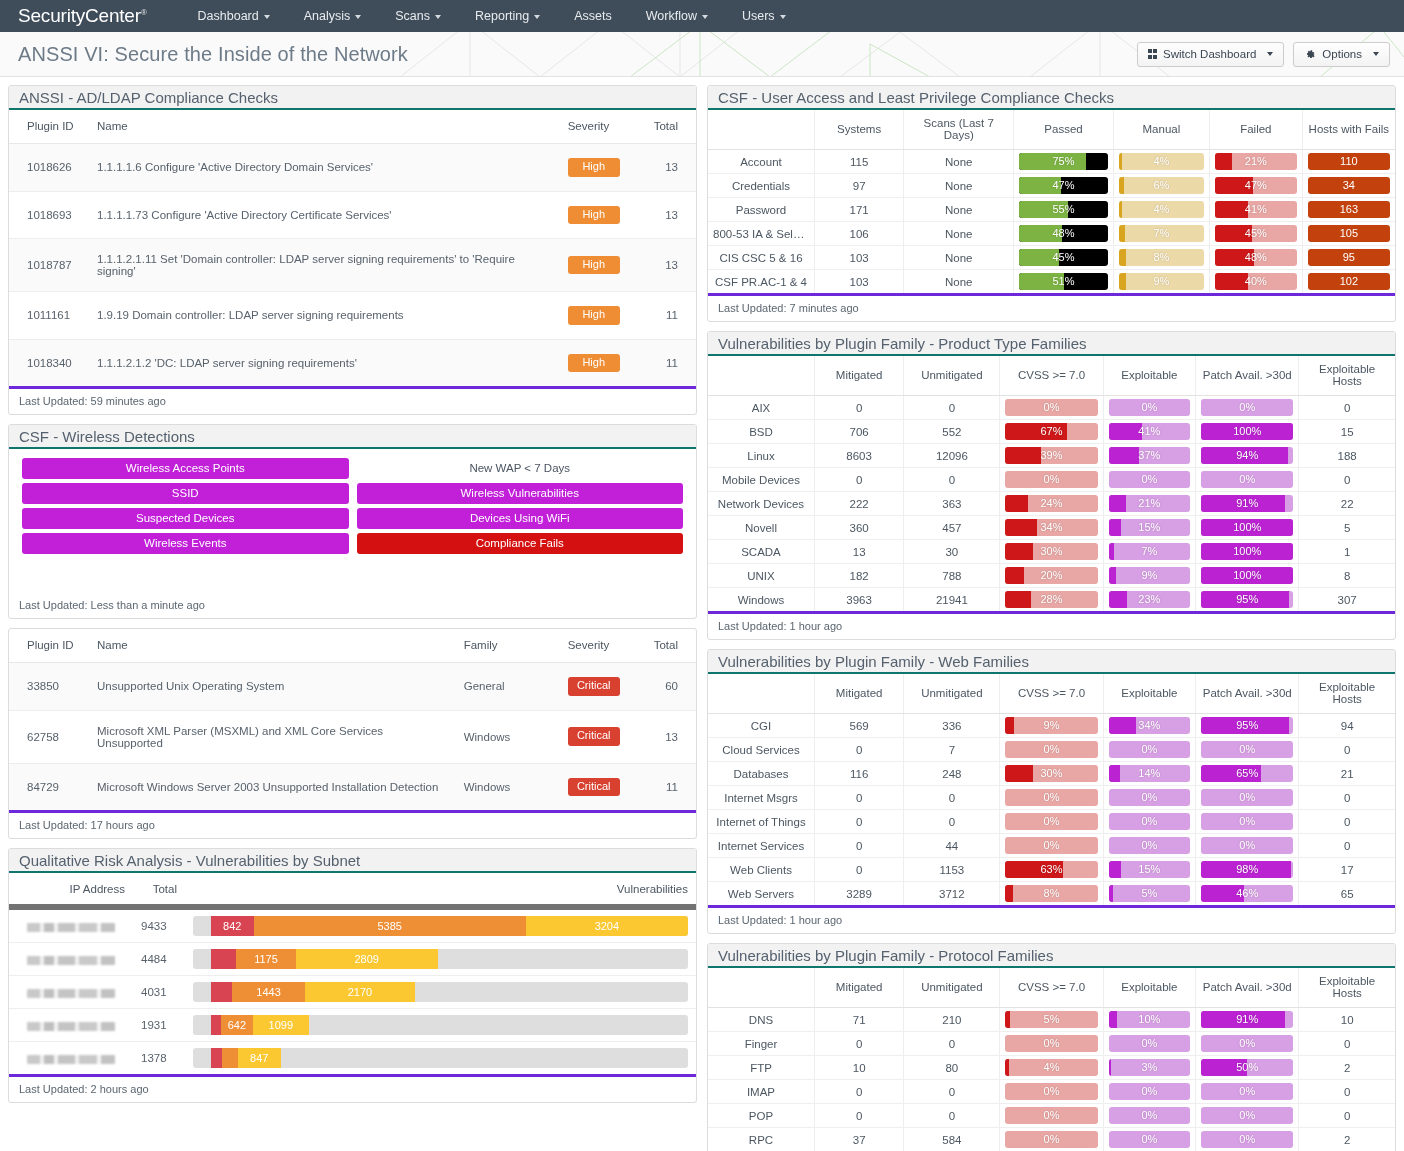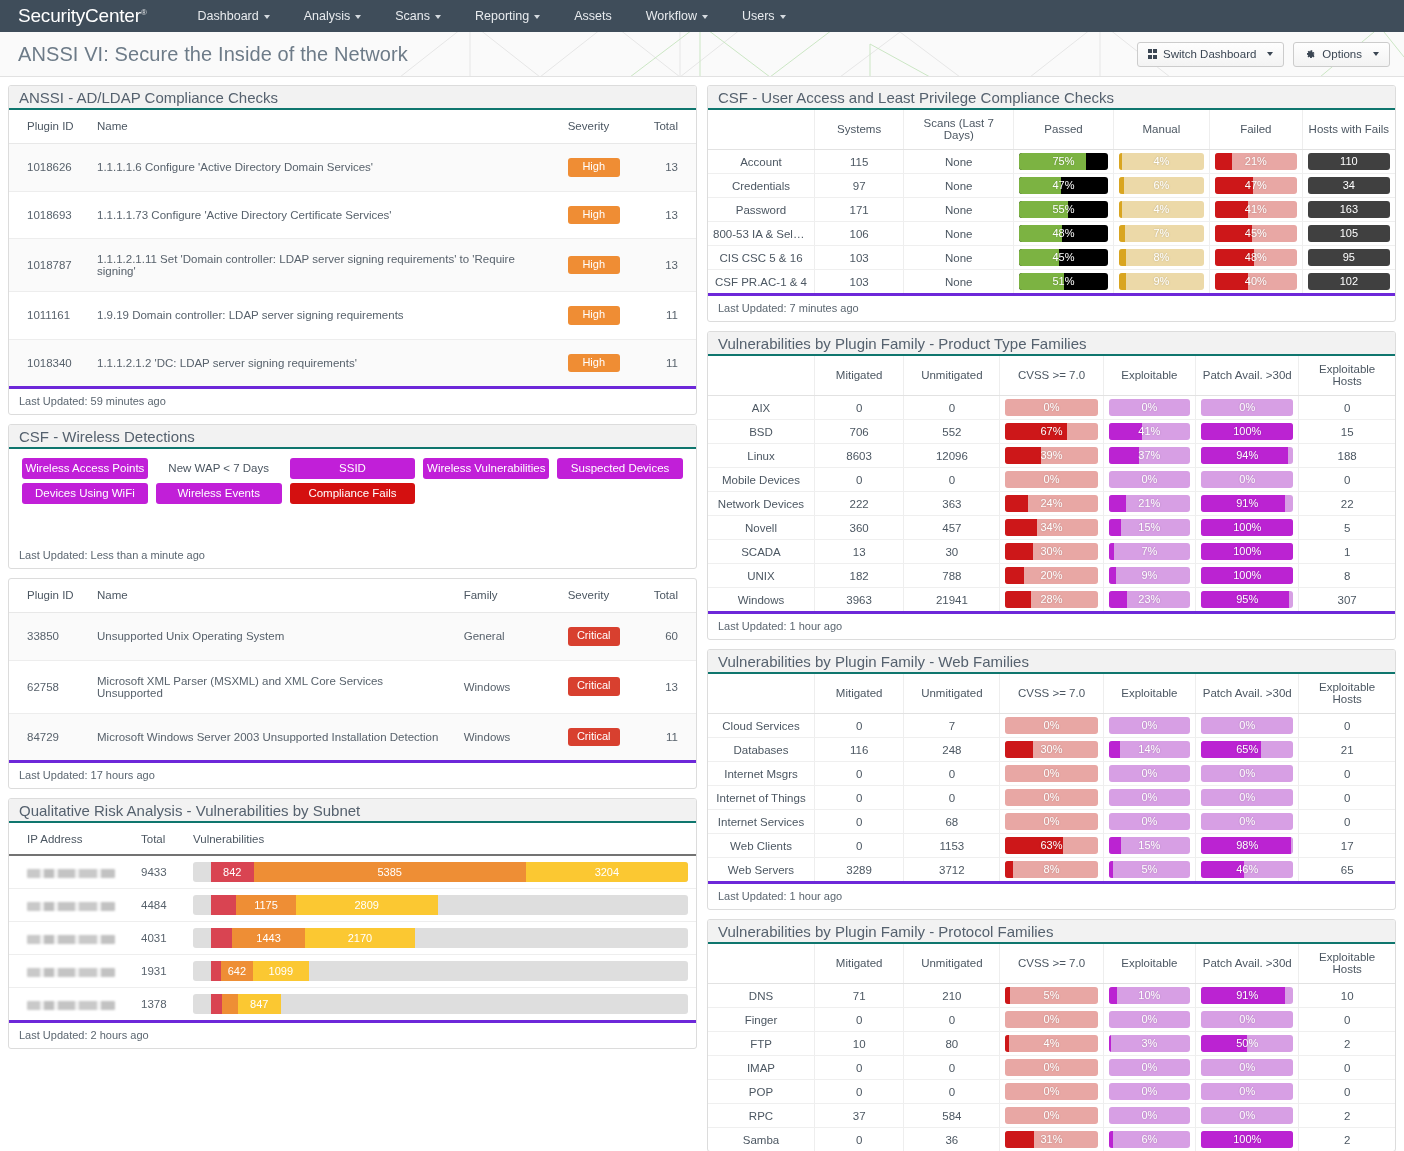--- a/index.html
+++ b/index.html
@@ -168,21 +168,21 @@
     color: #fff;
     font-size: 11px;
     line-height: 1.05;
   }
   .badge.high { background: #ef8d34; }
   .badge.critical { background: #d8402f; }
 
   
   .wgrid {
     display: grid;
-    grid-template-columns: repeat(5, 1fr);
+    grid-template-columns: repeat(2, 1fr);
     gap: 2px 2px;
     padding: 8px 10px 4px 10px;
   }
   .wcell { padding: 1px 3px; }
   .wbtn {
     display: block;
     text-align: center;
     border-radius: 3px;
     font-size: 11.5px;
     color: #fff;
@@ -232,28 +232,28 @@
     position: relative; z-index: 2;
     display: block; text-align: center;
     color: #fff; font-size: 11px; line-height: 17px;
     text-shadow: 0 0 2px rgba(0,0,0,.22);
   }
   
   .bar.green  { background: #000000; } .bar.green  .fill { background: #7cb342; }
   .bar.tan    { background: #ecd9a8; } .bar.tan    .fill { background: #d9a520; }
   .bar.redp   { background: #e8a7a4; } .bar.redp   .fill { background: #cd1719; }
   .bar.purp   { background: #d79fe4; } .bar.purp   .fill { background: #bb23d2; }
-  .bar.solidred { background: #404040; }
+  .bar.solidred { background: #c2410c; }
   .bar.solidred .lbl { text-shadow: none; }
 
   
   .subtbl { font-size: 11.5px; }
   .subtbl th {
-    font-weight: normal; color: #4c5762; text-align: left;
-    padding: 10px 8px 9px 8px; border-bottom: 2px solid #737373;
+    font-weight: normal; color: #4c5762; text-align: right;
+    padding: 10px 8px 9px 8px; border-bottom: 6px solid #737373;
   }
   .subtbl td {
     padding: 6px 8px; border-bottom: 1px solid #eeeeee;
     color: #58626c; vertical-align: middle;
   }
   .subtbl tbody tr:last-child td { border-bottom: none; }
   .s-ip { width: 124px; padding-left: 18px !important; }
   .s-tot { width: 52px; }
   .redact {
     display: inline-block; height: 9px; width: 88px;
@@ -975,20 +975,44 @@
                 <th style="width:13%">Mitigated</th>
                 <th style="width:14%">Unmitigated</th>
                 <th style="width:15%">CVSS &gt;= 7.0</th>
                 <th style="width:13.5%">Exploitable</th>
                 <th style="width:15%">Patch Avail. &gt;30d</th>
                 <th style="width:14%">Exploitable Hosts</th>
               </tr>
             </thead>
             <tbody>
               <tr>
+                <td class="rowhdr">CGI</td>
+                <td>569</td>
+                <td>336</td>
+                <td>
+                  <span class="bar redp">
+                    <span class="fill" style="width:9%"></span>
+                    <span class="lbl">9%</span>
+                  </span>
+                </td>
+                <td>
+                  <span class="bar purp">
+                    <span class="fill" style="width:34%"></span>
+                    <span class="lbl">34%</span>
+                  </span>
+                </td>
+                <td>
+                  <span class="bar purp">
+                    <span class="fill" style="width:95%"></span>
+                    <span class="lbl">95%</span>
+                  </span>
+                </td>
+                <td>94</td>
+              </tr>
+              <tr>
                 <td class="rowhdr">Cloud Services</td>
                 <td>0</td>
                 <td>7</td>
                 <td>
                   <span class="bar redp">
                     <span class="fill" style="width:0%"></span>
                     <span class="lbl">0%</span>
                   </span>
                 </td>
                 <td>
@@ -1073,21 +1097,21 @@
                   <span class="bar purp">
                     <span class="fill" style="width:0%"></span>
                     <span class="lbl">0%</span>
                   </span>
                 </td>
                 <td>0</td>
               </tr>
               <tr>
                 <td class="rowhdr">Internet Services</td>
                 <td>0</td>
-                <td>68</td>
+                <td>44</td>
                 <td>
                   <span class="bar redp">
                     <span class="fill" style="width:0%"></span>
                     <span class="lbl">0%</span>
                   </span>
                 </td>
                 <td>
                   <span class="bar purp">
                     <span class="fill" style="width:0%"></span>
                     <span class="lbl">0%</span>

